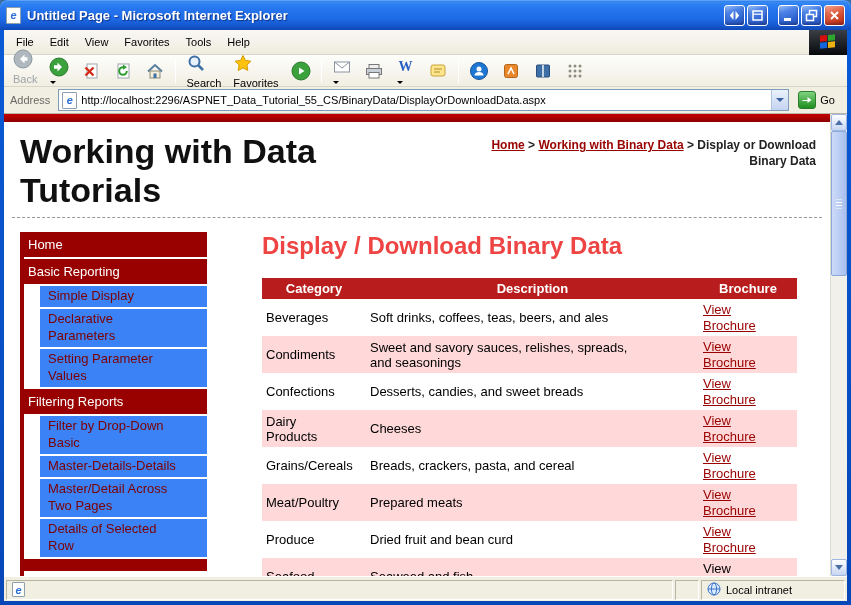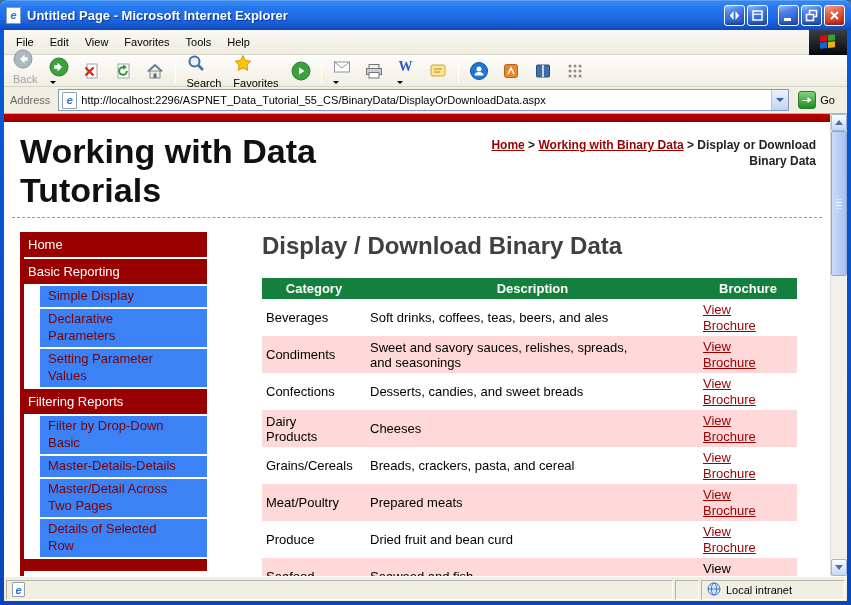--- a/index.html
+++ b/index.html
@@ -81,23 +81,23 @@
   .sidebar { width:187px; flex-shrink:0; position:relative; }
   .sidebar::before { content:""; position:absolute; left:0; top:0; bottom:-20px; width:4px; background:#990000; }
   .nav-section { background:#990000; color:#fff; font-size:13px; padding:5px 8px; margin-bottom:2px;
     position:relative; cursor:pointer; }
   .nav-item { background:#3b82f6; color:#7d0000; font-size:13px; line-height:17px;
     padding:1px 30px 3px 8px; margin:1px 0 2px 20px; cursor:pointer; }
   .nav-partial { background:#990000; height:12px; margin-bottom:0; }
 
   
   .main { margin-left:55px; flex:1; min-width:0; }
-  .page-heading { font-size:24px; font-weight:bold; color:#404040; margin:0 0 18px 0; }
+  .page-heading { font-size:24px; font-weight:bold; color:#ef4444; margin:0 0 18px 0; }
   table.data-table { border-collapse:collapse; font-size:13px; table-layout:fixed; width:535px; }
-  .data-table th { background:#15803d; color:#fff; font-weight:bold; font-size:13px;
+  .data-table th { background:#b91c1c; color:#fff; font-weight:bold; font-size:13px;
     padding:3px 2px; text-align:center; }
   .data-table td { padding:2px 4px; vertical-align:middle; height:37px; }
   .data-table tbody tr:nth-child(even) { background:#ffd9d9; }
   .col-category { width:104px; }
   .col-description { width:333px; }
   .col-brochure { width:98px; }
   td.cell-category { padding-right:26px; }
   td.cell-description { padding-right:50px;margin-left:37px; }
   .brochure-link { display:inline-block; width:62px; color:#990000; text-decoration:underline;
     cursor:pointer; line-height:16px; }

